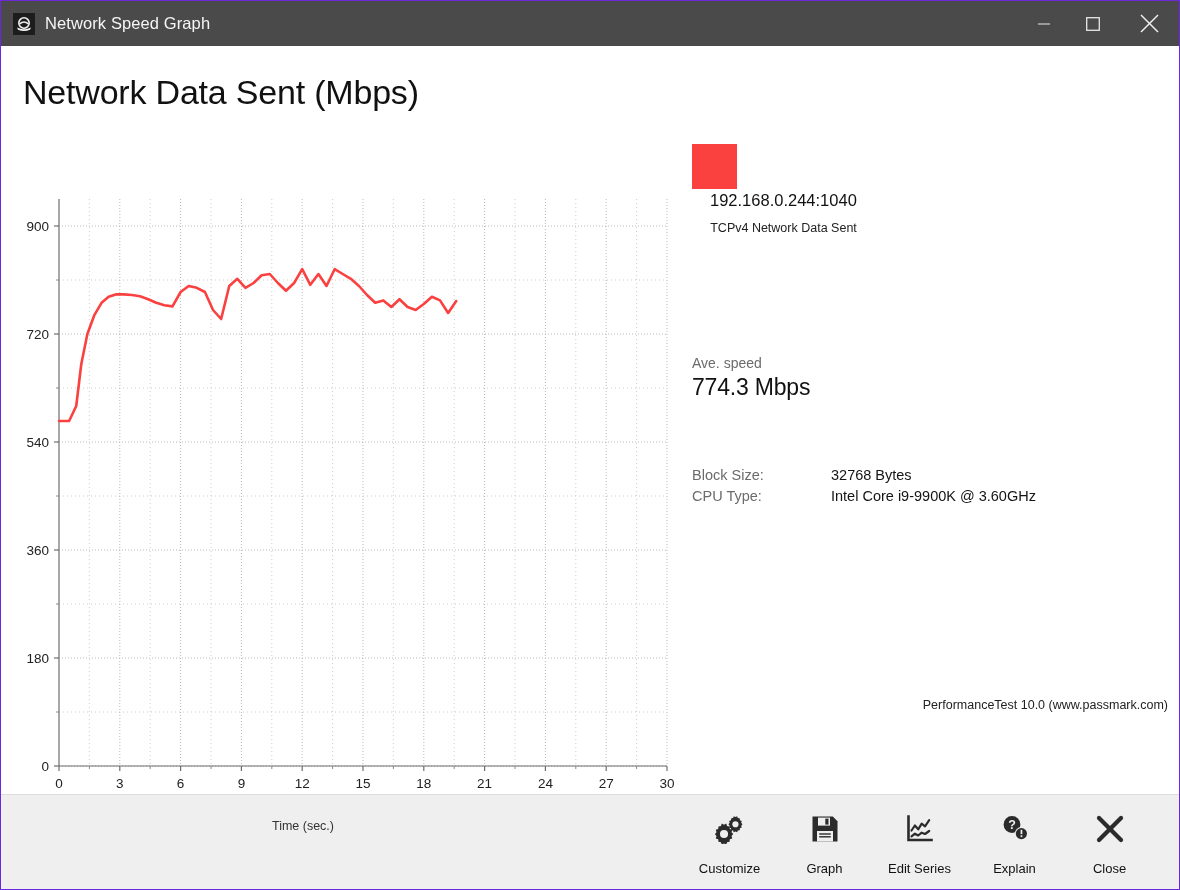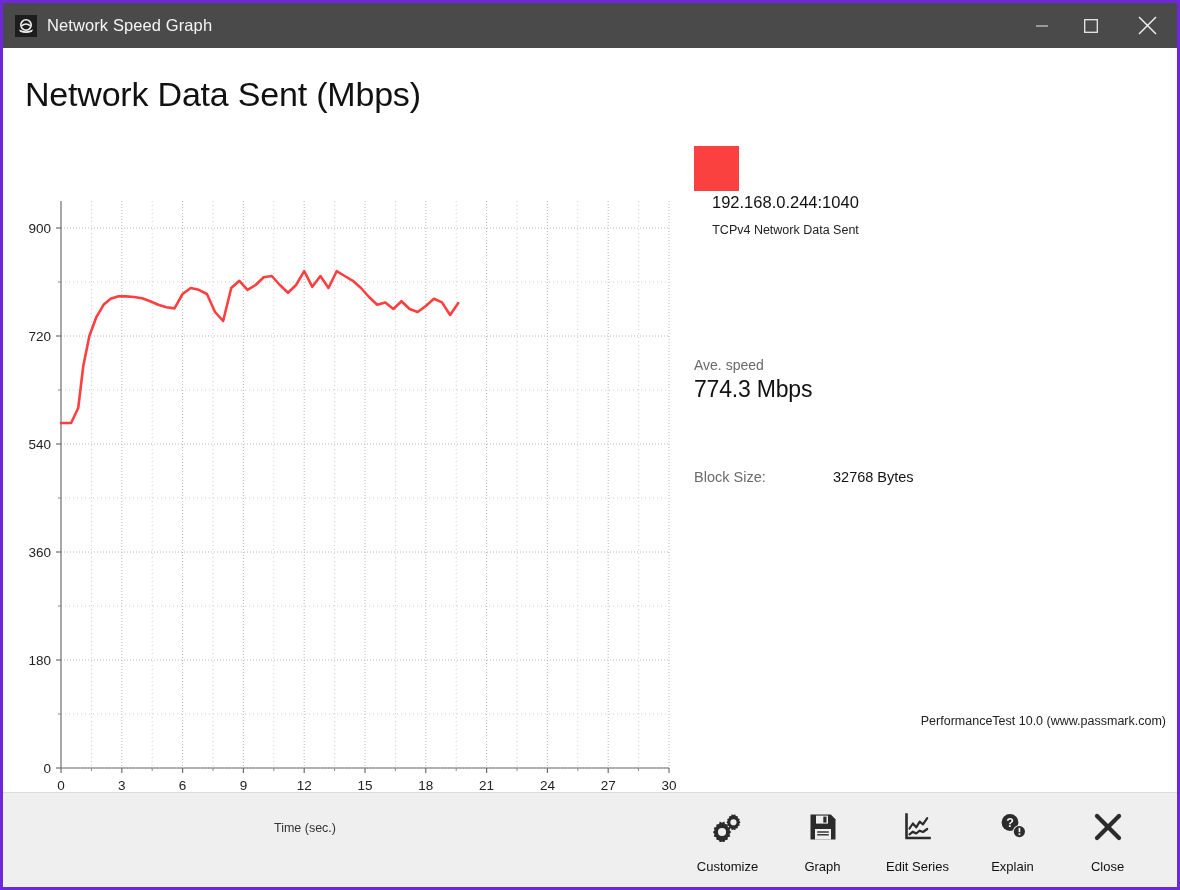--- a/index.html
+++ b/index.html
@@ -5,21 +5,21 @@
   * { box-sizing: border-box; margin: 0; padding: 0; }
   html, body {
     width: 1180px; height: 890px;
     font-family: "Liberation Sans", sans-serif;
     background: #ffffff;
     overflow: hidden;
   }
   .window {
     width: 1180px; height: 890px;
     display: flex; flex-direction: column;
-    border: 3px solid #6d28d9;
+    border: 1px solid #6d28d9;
     background: #ffffff;
   }
 
   
   .titlebar {
     height: 45px;
     background: #4a4a4a;
     display: flex; align-items: center;
     flex: 0 0 45px;
     color: #f2f2f2;
@@ -104,21 +104,21 @@
     font-weight: 400; letter-spacing: -0.2px;
   }
 
   .stats { margin-top: 64px; }
   .stat-row { display: flex; font-size: 14.5px; line-height: 21px; }
   .stat-key { width: 139px; flex: 0 0 139px; color: #6b6b6b; }
   .stat-val { color: #141414; }
 
   .footer-note {
     position: absolute;
-    right: 11px; top: 666px;
+    right: 11px; top: 652px;
     font-size: 12.5px;
     color: #222;
     white-space: nowrap;
   }
 
   
   .toolbar {
     flex: 0 0 95px;
     height: 95px;
     background: #efefef;
@@ -290,20 +290,24 @@
       <div class="ave-block">
         <div class="ave-label">Ave. speed</div>
         <div class="ave-value">774.3 Mbps</div>
       </div>
 
       <div class="stats" id="stats-list">
           <div class="stat-row">
             <div class="stat-key">Block Size:</div>
             <div class="stat-val">32768 Bytes</div>
           </div>
+          <div class="stat-row">
+            <div class="stat-key">CPU Type:</div>
+            <div class="stat-val">Intel Core i9-9900K @ 3.60GHz</div>
+          </div>
         </div>
     </div>
 
     <div class="footer-note">PerformanceTest 10.0 (www.passmark.com)</div>
   </div>
 
   <div class="toolbar" id="toolbar">
       <div class="tool-btn">
         <div class="tool-icon">
           <svg width="30" height="30" viewBox="0 0 30 30" fill="#2b2b2b">

